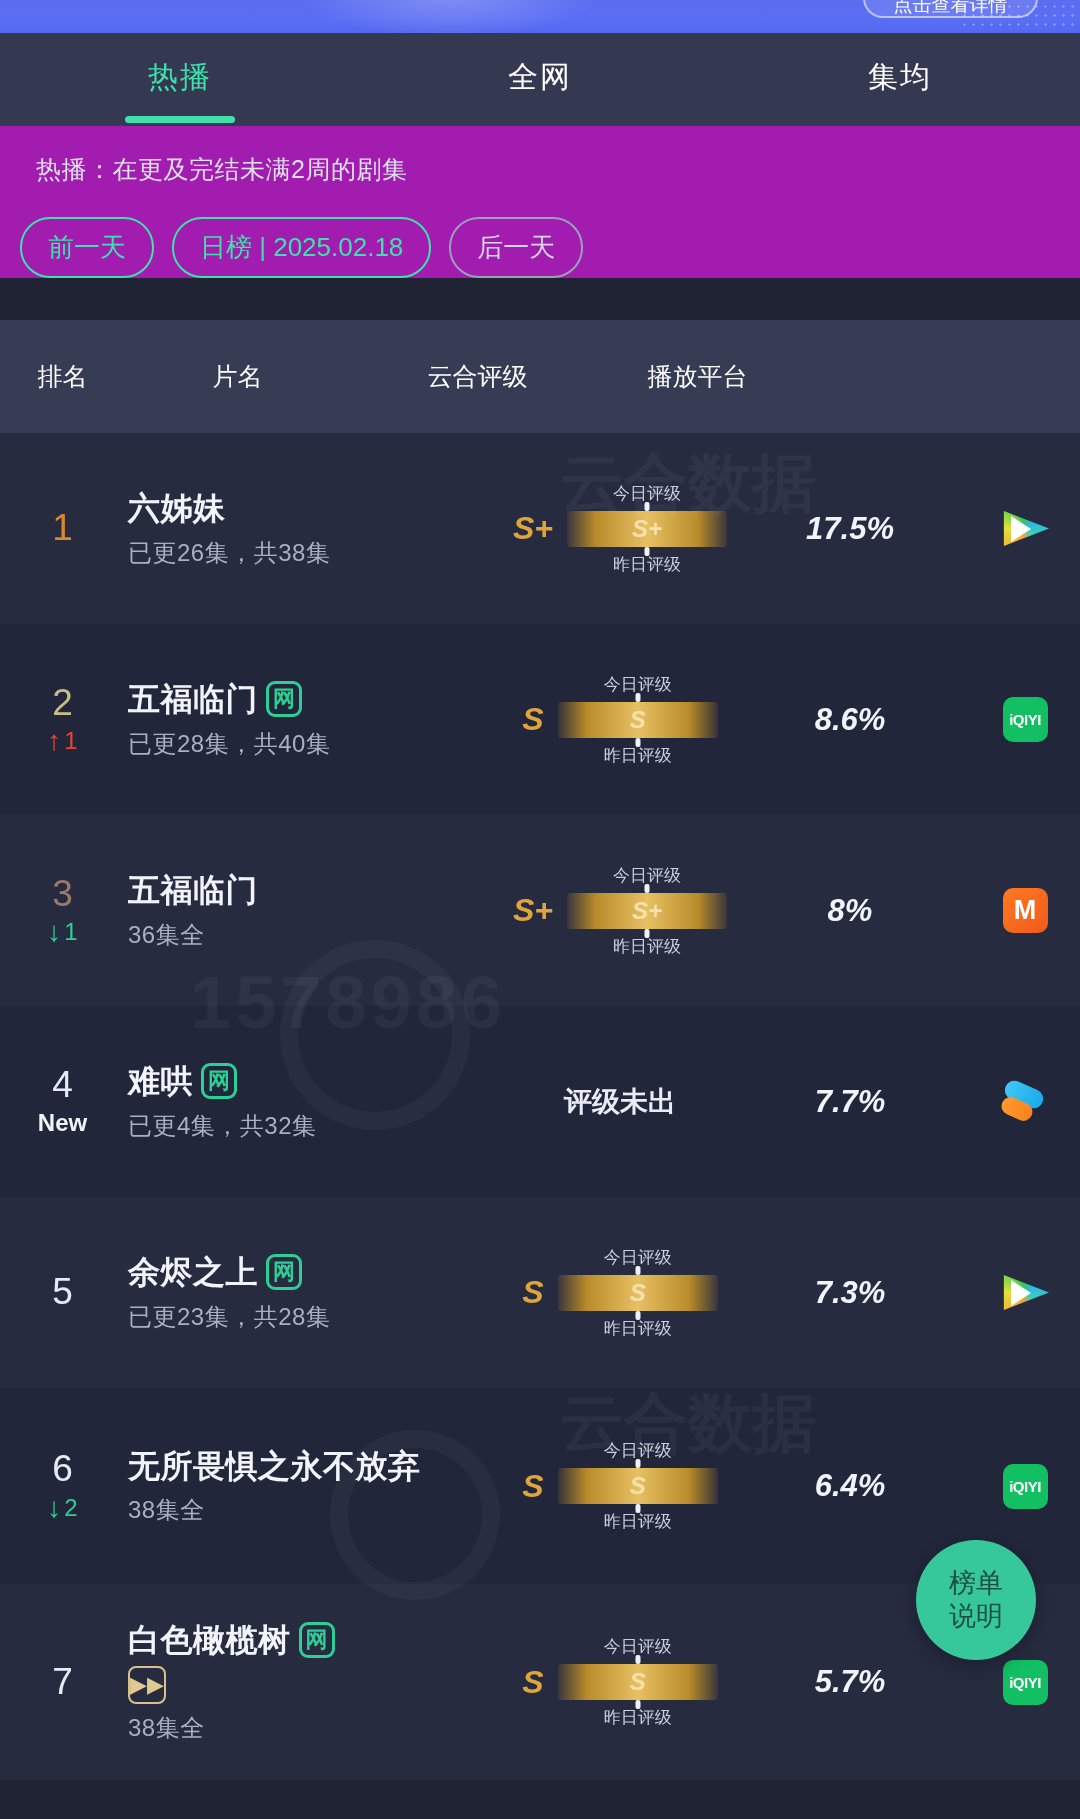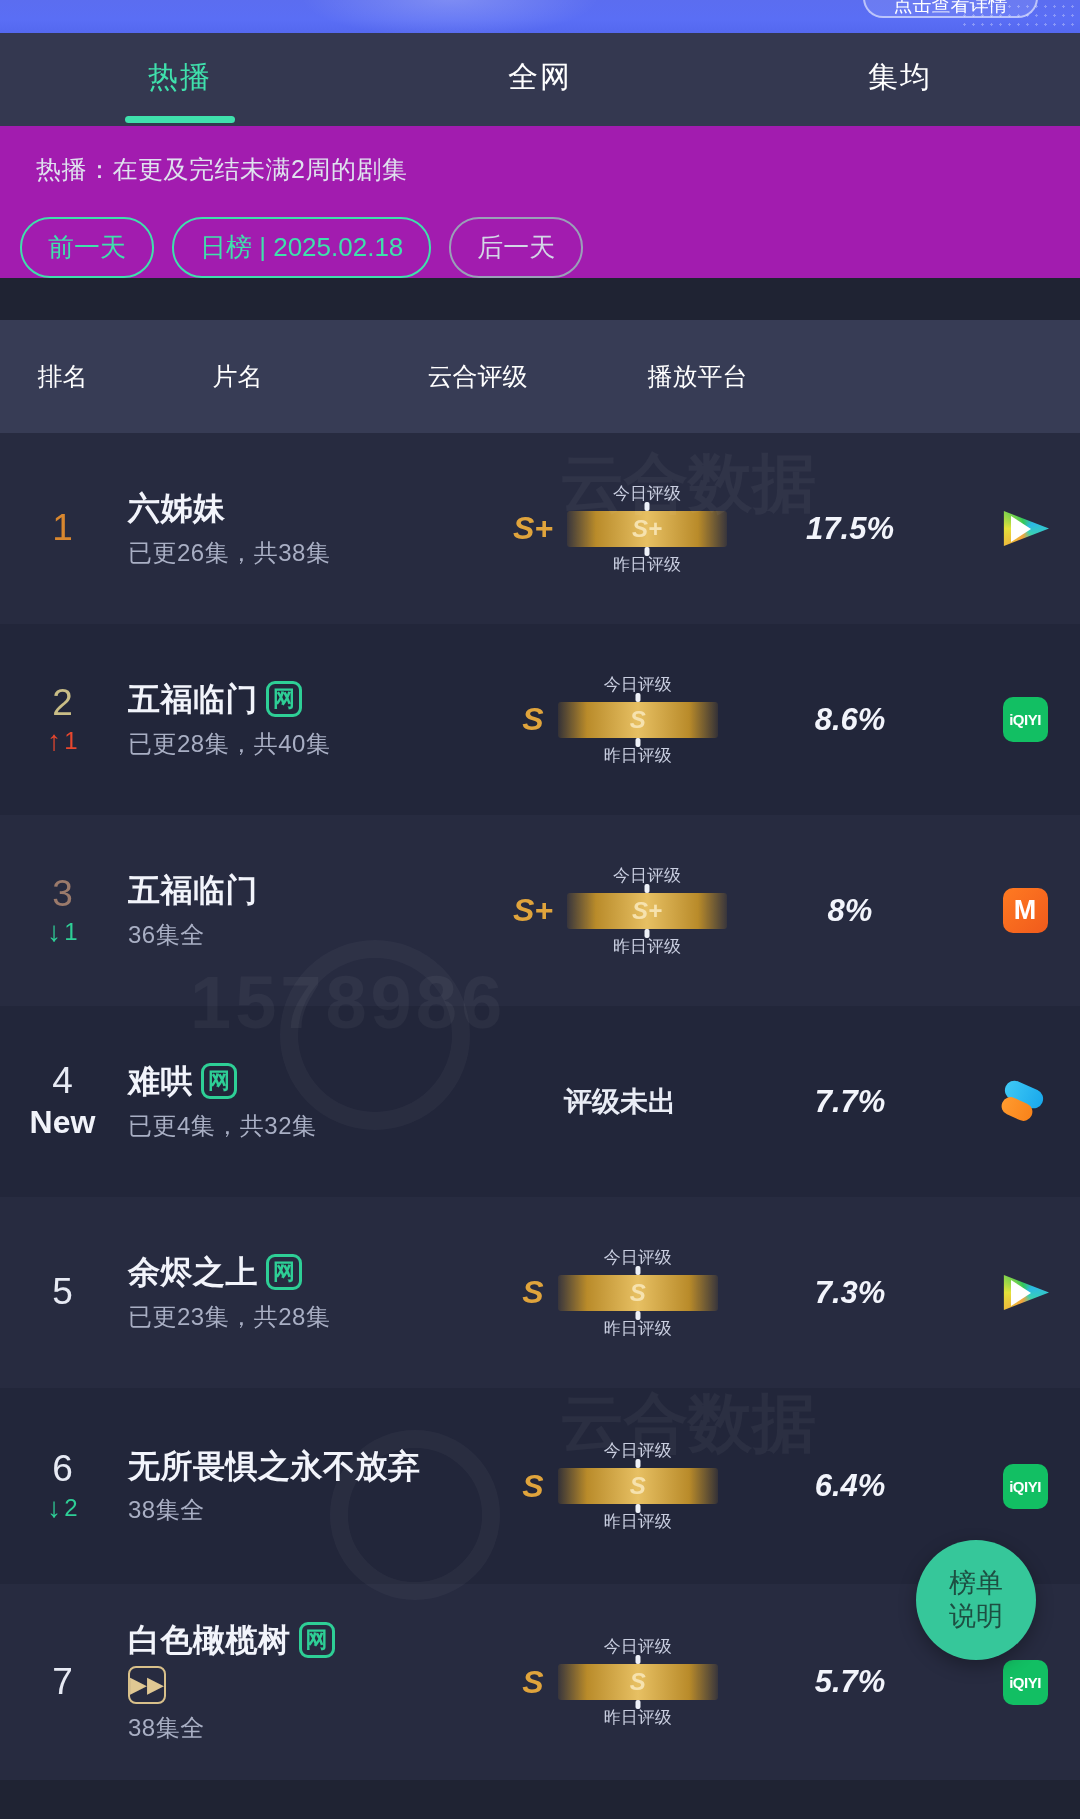--- a/index.html
+++ b/index.html
@@ -84,21 +84,21 @@
              align-items:center;justify-content:center;}
   .rank-num{font-size:37px;line-height:1.05;}
   .rank-1{color:#d8872f;}
   .rank-2{color:#c9bd86;}
   .rank-3{color:#9b7a6b;}
   .rank-n{color:#e7eaf4;}
   .rank-move{font-size:24px;margin-top:5px;display:flex;align-items:center;gap:3px;}
   .rank-move.up{color:#e8472e;}
   .rank-move.down{color:#2ecf96;}
   .rank-move .arw{font-size:28px;line-height:1;font-weight:bold;}
-  .rank-new{color:#f1f3fa;font-size:32px;font-weight:bold;margin-top:4px;}
+  .rank-new{color:#f1f3fa;font-size:24px;font-weight:bold;margin-top:4px;}
 
   .title-cell{width:350px;flex:none;padding-left:3px;}
   .title-line{display:flex;align-items:center;flex-wrap:wrap;gap:8px;}
   .title-main{color:#f2f4fb;font-size:32px;font-weight:bold;line-height:1.28;letter-spacing:.5px;}
   .badge-net{
     display:inline-flex;align-items:center;justify-content:center;
     width:36px;height:36px;border:3px solid #2ecf96;border-radius:9px;
     color:#2ecf96;font-size:22px;font-weight:bold;
   }
   .badge-ff{

